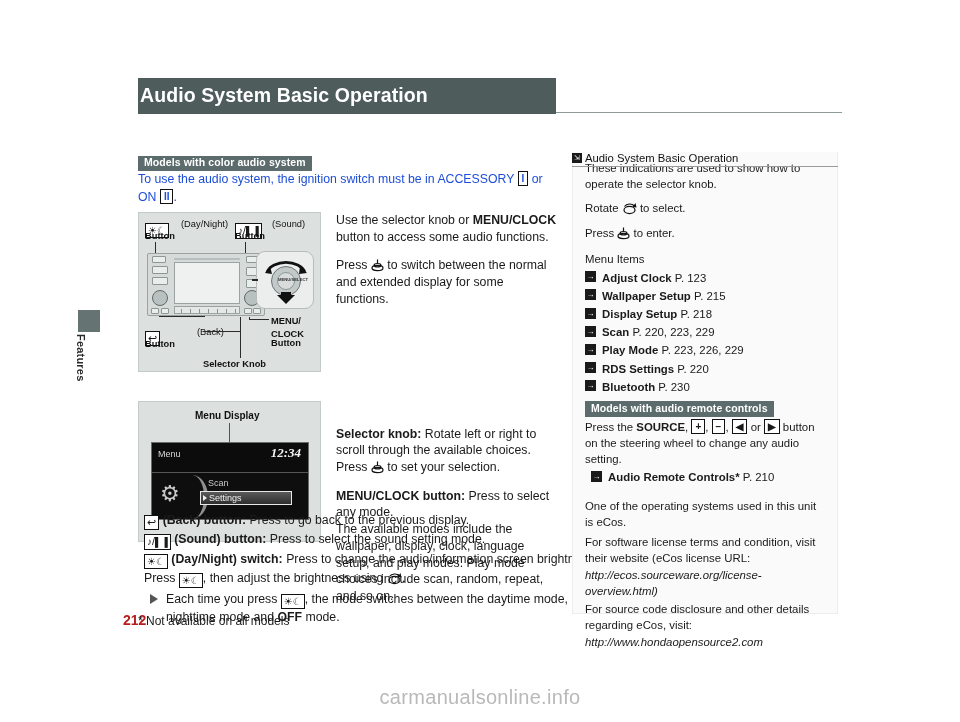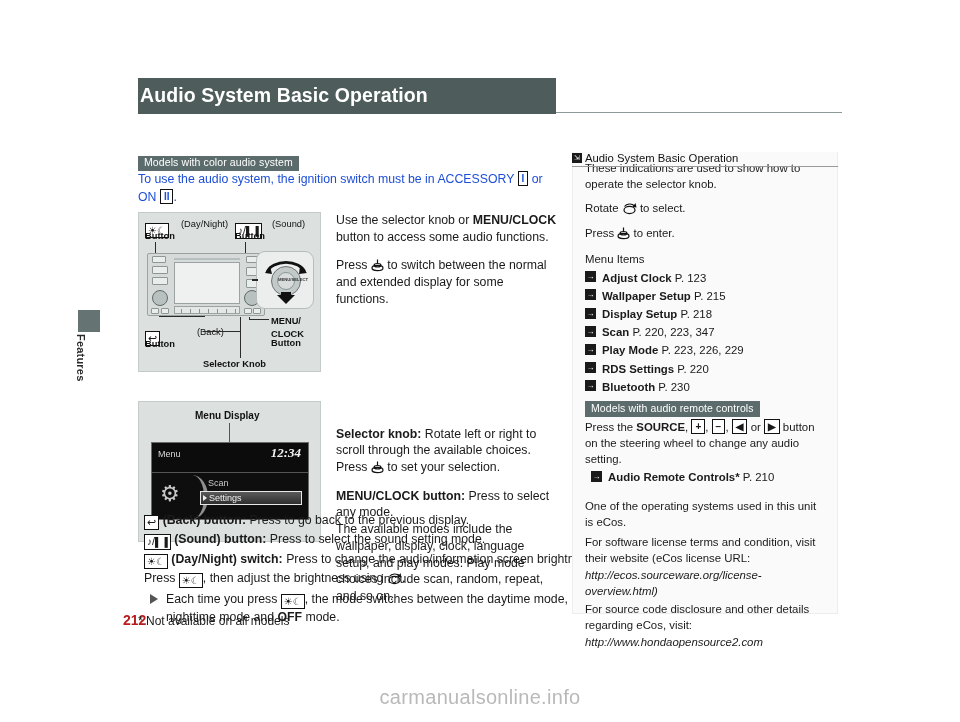--- a/index.html
+++ b/index.html
@@ -35,21 +35,21 @@
   #side-tab-label {
     position:absolute; left:75px; top:334px;
     writing-mode:vertical-rl;
     font-size:11px; font-weight:700; color:#2a2a2a; letter-spacing:.2px;
   }
 
   
   .chip {
     display:inline-block;
     background:#5c6b6b; color:#ffffff;
-    font-size:10.5px; font-weight:400;
+    font-size:10.5px; font-weight:700;
     padding:1.5px 6px 2.5px 6px;
     letter-spacing:.1px;
     line-height:1.1;
   }
 
   
   #main-col { position:absolute; left:138px; top:152px; width:420px; }
   #intro-line {
     font-size:12.3px; line-height:1.42; color:#1d4ed8;
   }
@@ -209,21 +209,21 @@
     color:#c9c9c9; font-size:22px; line-height:22px;
   }
   .md-arc {
     position:absolute; left:30px; top:32px; width:26px; height:44px;
     border-right:4px solid #8f8f8f; border-radius:0 60% 60% 0/0 50% 50% 0;
   }
   .md-scan {
     position:absolute; left:56px; top:35px; color:#c9c9c9; font-size:9px;
   }
   .md-settings-row {
-    position:absolute; left:48px; top:48px; width:102px; height:14px;
+    position:absolute; left:48px; top:48px; width:92px; height:14px;
     background:linear-gradient(#5a5a5a,#2e2e2e);
     border:1.4px solid #e8e8e8;
   }
   .md-settings-txt {
     position:absolute; left:8px; top:1px; color:#efefef; font-size:9px;
   }
   .md-caret {
     position:absolute; left:2px; top:3px;
     width:0;height:0;border-left:4px solid #efefef;
     border-top:3px solid transparent;border-bottom:3px solid transparent;
@@ -463,21 +463,21 @@
       <span>P. 215</span>
     </div>
     <div class="menu-item">
       <span class="arrow-ico">→</span>
       <span class="b">Display Setup</span>
       <span>P. 218</span>
     </div>
     <div class="menu-item">
       <span class="arrow-ico">→</span>
       <span class="b">Scan</span>
-      <span>P. 220, 223, 347</span>
+      <span>P. 220, 223, 229</span>
     </div>
     <div class="menu-item">
       <span class="arrow-ico">→</span>
       <span class="b">Play Mode</span>
       <span>P. 223, 226, 229</span>
     </div>
     <div class="menu-item">
       <span class="arrow-ico">→</span>
       <span class="b">RDS Settings</span>
       <span>P. 220</span>

